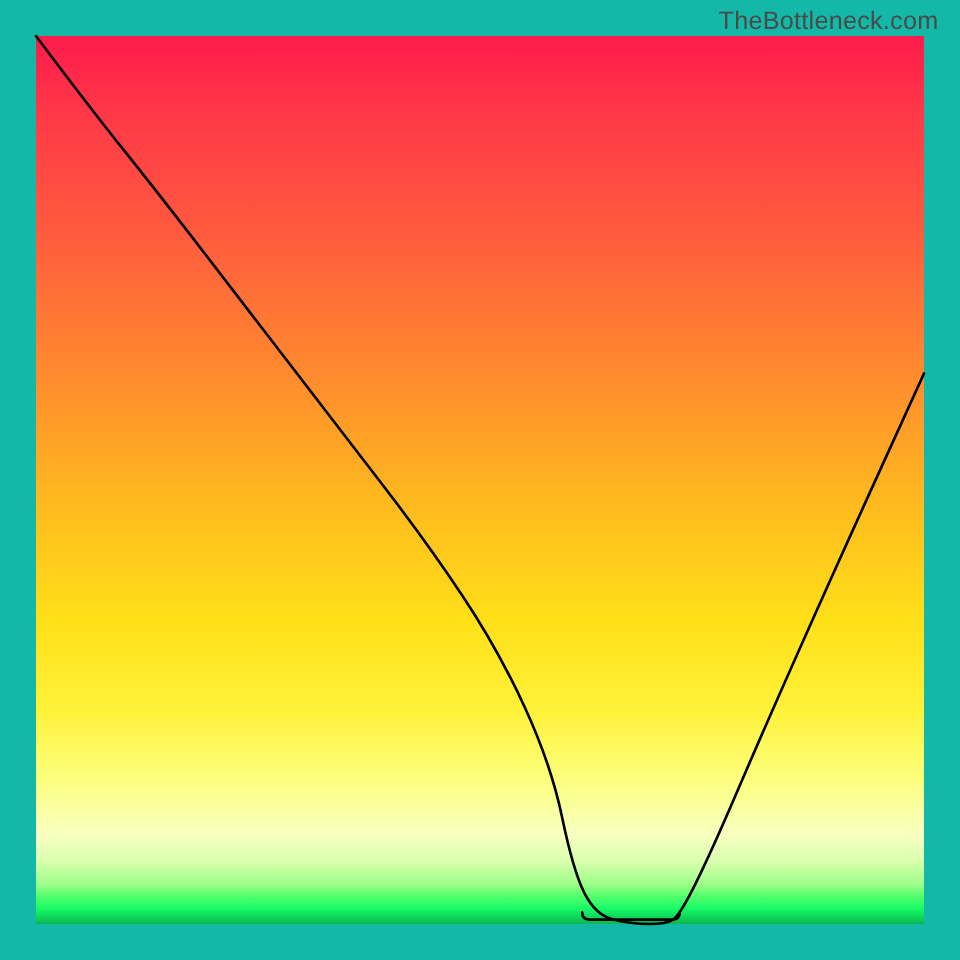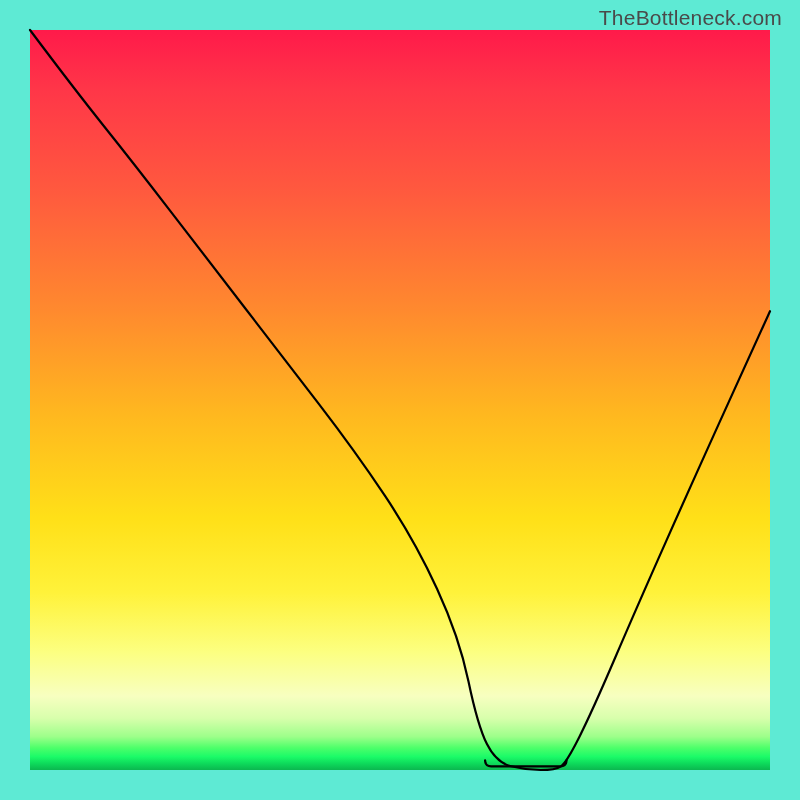--- a/index.html
+++ b/index.html
@@ -8,21 +8,21 @@
     width: 800px;
     height: 800px;
     overflow: hidden;
     background: #000;
     font-family: Arial, Helvetica, sans-serif;
   }
   .frame {
     position: relative;
     width: 800px;
     height: 800px;
-    background: #5eead4;
+    background: #14b8a6;
   }
   .plot-area {
     position: absolute;
     left: 30px;
     top: 30px;
     width: 740px;
     height: 740px;
     
     background: linear-gradient(
       to bottom,

